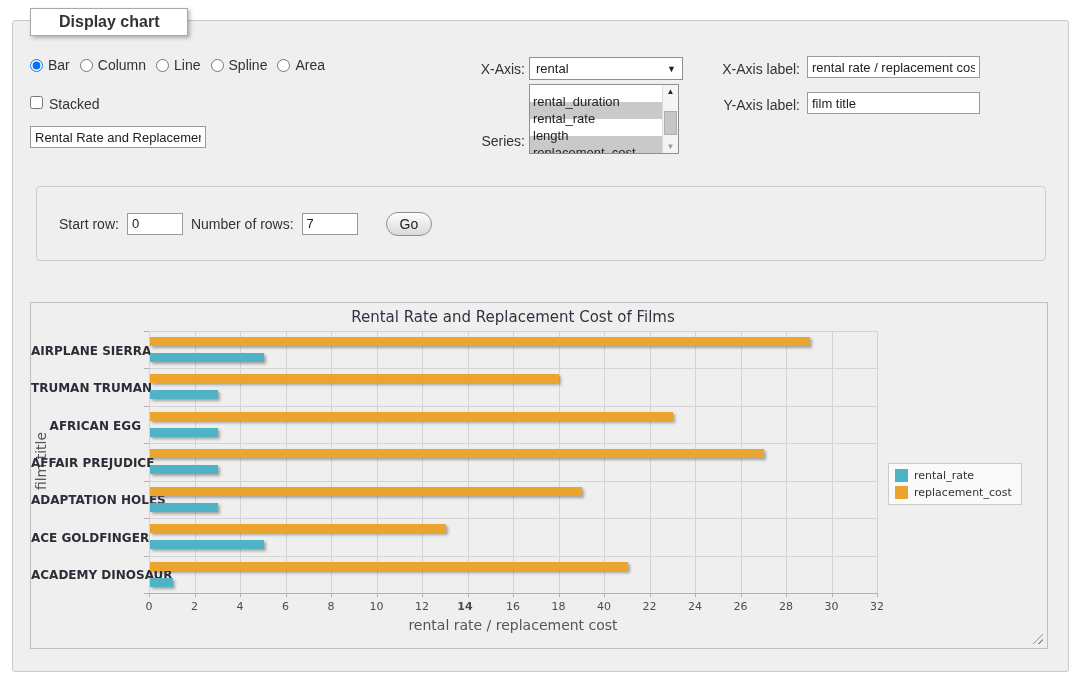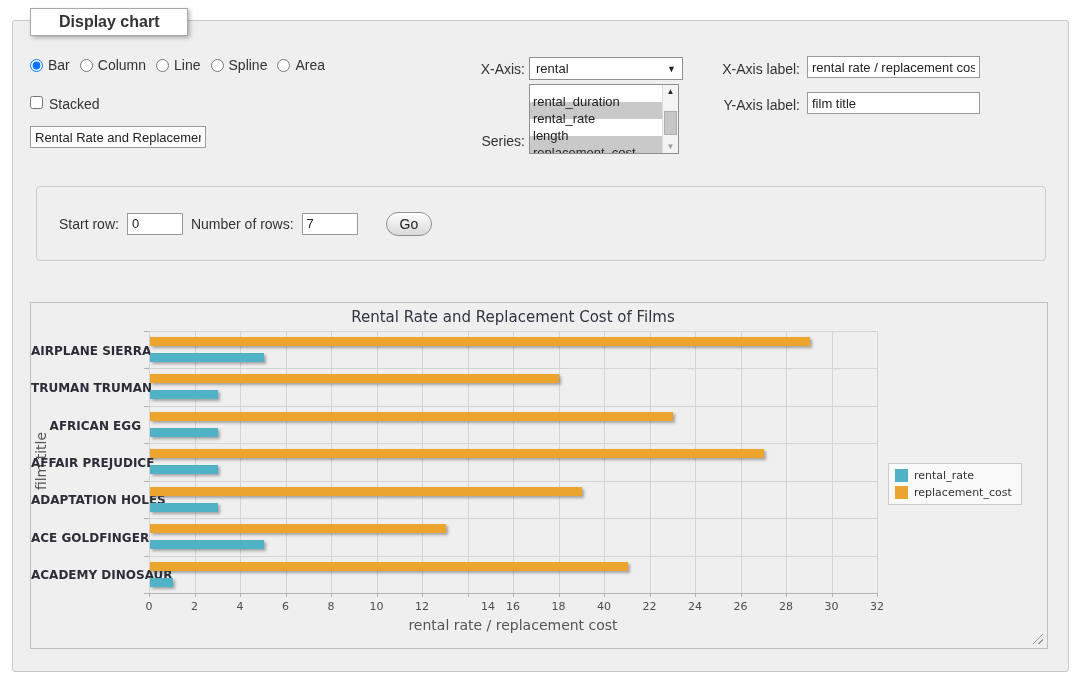--- a/index.html
+++ b/index.html
@@ -229,21 +229,21 @@
     <div class="x-tick" style="left: 300px; top: 290px;"></div>
     <div class="xtick-label" style="left: 280px; top: 297px;">8</div>
     <div class="gridline-v" style="left: 345.5px; top: 28px; height: 262px;"></div>
     <div class="x-tick" style="left: 345.5px; top: 290px;"></div>
     <div class="xtick-label" style="left: 325.5px; top: 297px;">10</div>
     <div class="gridline-v" style="left: 391px; top: 28px; height: 262px;"></div>
     <div class="x-tick" style="left: 391px; top: 290px;"></div>
     <div class="xtick-label" style="left: 371px; top: 297px;">12</div>
     <div class="gridline-v" style="left: 436.5px; top: 28px; height: 262px;"></div>
     <div class="x-tick" style="left: 436.5px; top: 290px;"></div>
-    <div class="xtick-label" style="left: 437px; top: 297px;">14</div>
+    <div class="xtick-label" style="left: 414px; top: 297px; font-weight: bold;">14</div>
     <div class="gridline-v" style="left: 482px; top: 28px; height: 262px;"></div>
     <div class="x-tick" style="left: 482px; top: 290px;"></div>
     <div class="xtick-label" style="left: 462px; top: 297px;">16</div>
     <div class="gridline-v" style="left: 527.5px; top: 28px; height: 262px;"></div>
     <div class="x-tick" style="left: 527.5px; top: 290px;"></div>
     <div class="xtick-label" style="left: 507.5px; top: 297px;">18</div>
     <div class="gridline-v" style="left: 573px; top: 28px; height: 262px;"></div>
     <div class="x-tick" style="left: 573px; top: 290px;"></div>
     <div class="xtick-label" style="left: 553px; top: 297px;">40</div>
     <div class="gridline-v" style="left: 618.5px; top: 28px; height: 262px;"></div>

